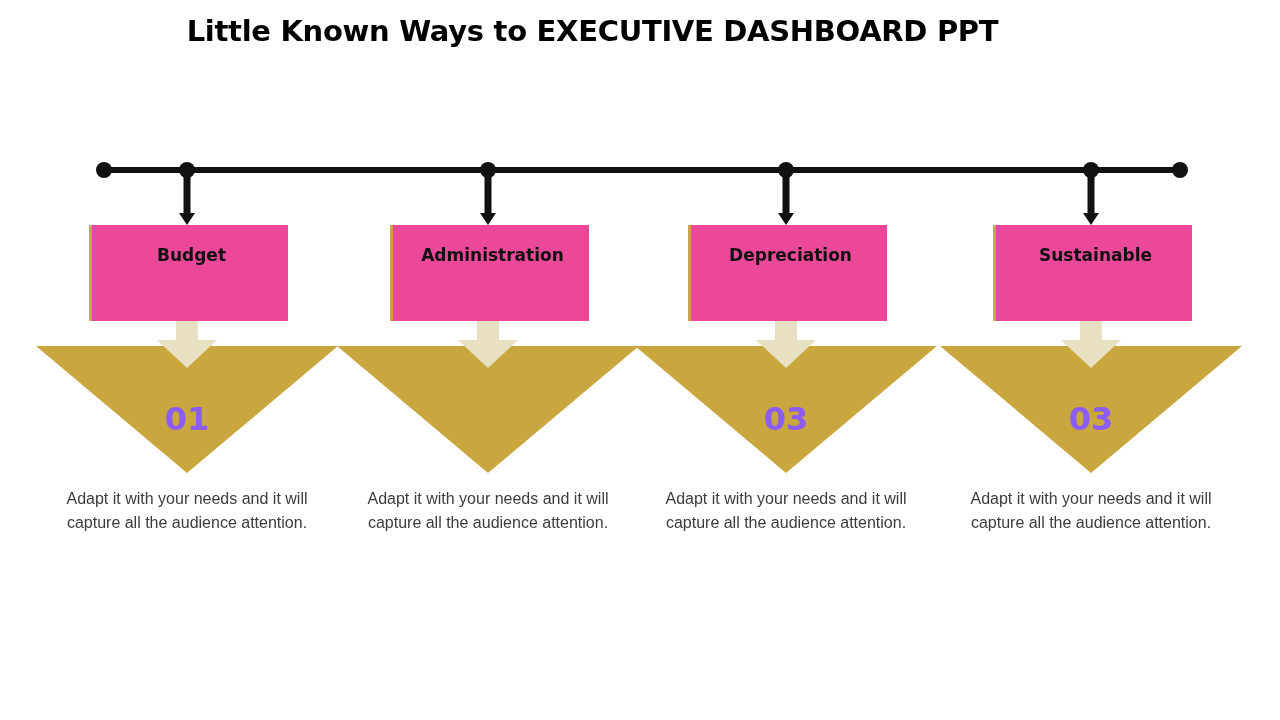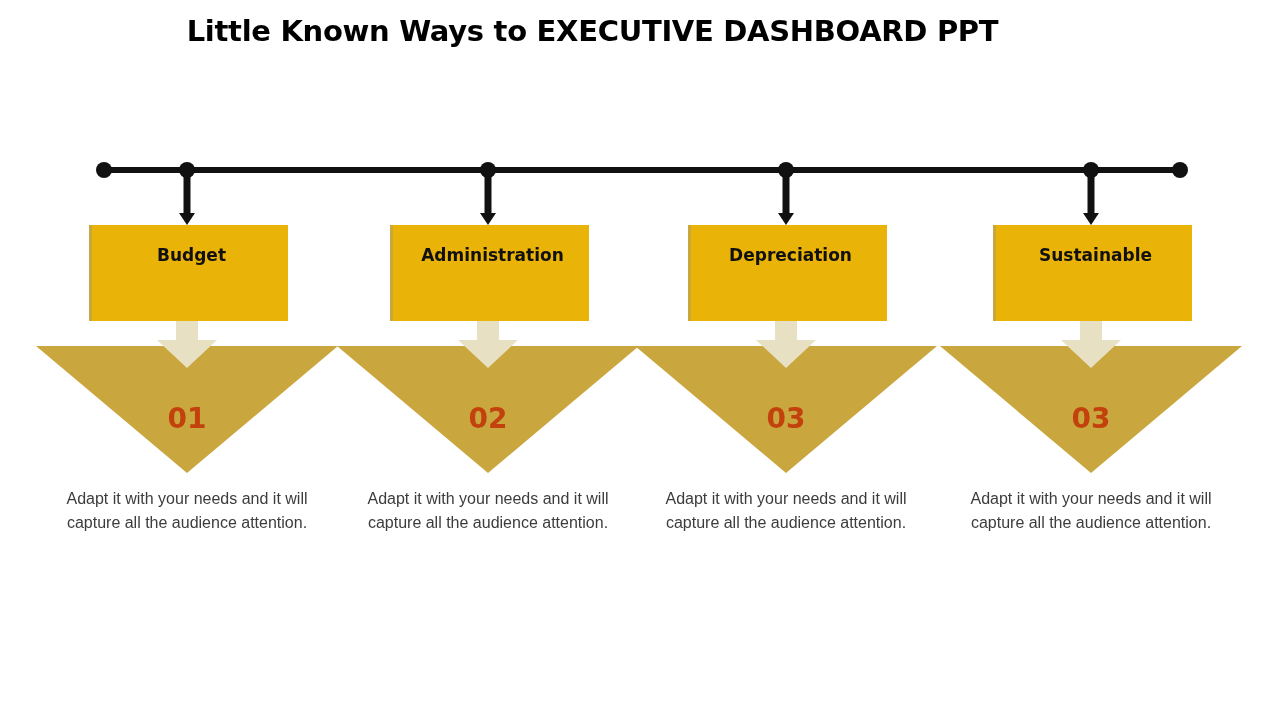--- a/index.html
+++ b/index.html
@@ -79,21 +79,21 @@
     height: 127px;
   }
 
   
   .step-card {
     position: absolute;
     top: 225px;
     left: 53px;
     width: 199px;
     height: 96px;
-    background: #eab308;
+    background: #ec4899;
     border-left: 3px solid #C9A73E;
     box-sizing: border-box;
   }
   .step-card-label {
     position: absolute;
     left: 0;
     top: 20px;
     width: 199px;
     text-align: center;
     font-family: "DejaVu Sans", sans-serif;
@@ -114,22 +114,22 @@
 
   
   .step-number {
     position: absolute;
     left: 0;
     top: 400px;
     width: 302px;
     text-align: center;
     font-family: "DejaVu Sans", sans-serif;
     font-weight: bold;
-    font-size: 28px;
-    color: #c2410c;
+    font-size: 32px;
+    color: #8b5cf6;
     line-height: 38px;
   }
 
   
   .step-desc {
     position: absolute;
     left: 11px;
     top: 487px;
     width: 280px;
     text-align: center;
@@ -203,21 +203,20 @@
       </svg>
 
       <svg class="inner-arrow" viewBox="0 0 68 50" preserveAspectRatio="none">
         <polygon points="23,0 45,0 45,22 64,22 34,50 4,22 23,22" fill="#E8E0C2"></polygon>
       </svg>
 
       <div class="step-card">
         <div class="step-card-label">Administration</div>
       </div>
 
-      <div class="step-number">02</div>
       <div class="step-desc">Adapt it with your needs and it will capture all the audience attention.</div>
     </div>
 
     <div class="step step-3">
       <svg class="arrow-shape" viewBox="0 0 302 127" preserveAspectRatio="none">
         <polygon points="0,0 302,0 151,127" fill="#C9A73E"></polygon>
       </svg>
 
       <svg class="inner-arrow" viewBox="0 0 68 50" preserveAspectRatio="none">
         <polygon points="23,0 45,0 45,22 64,22 34,50 4,22 23,22" fill="#E8E0C2"></polygon>

